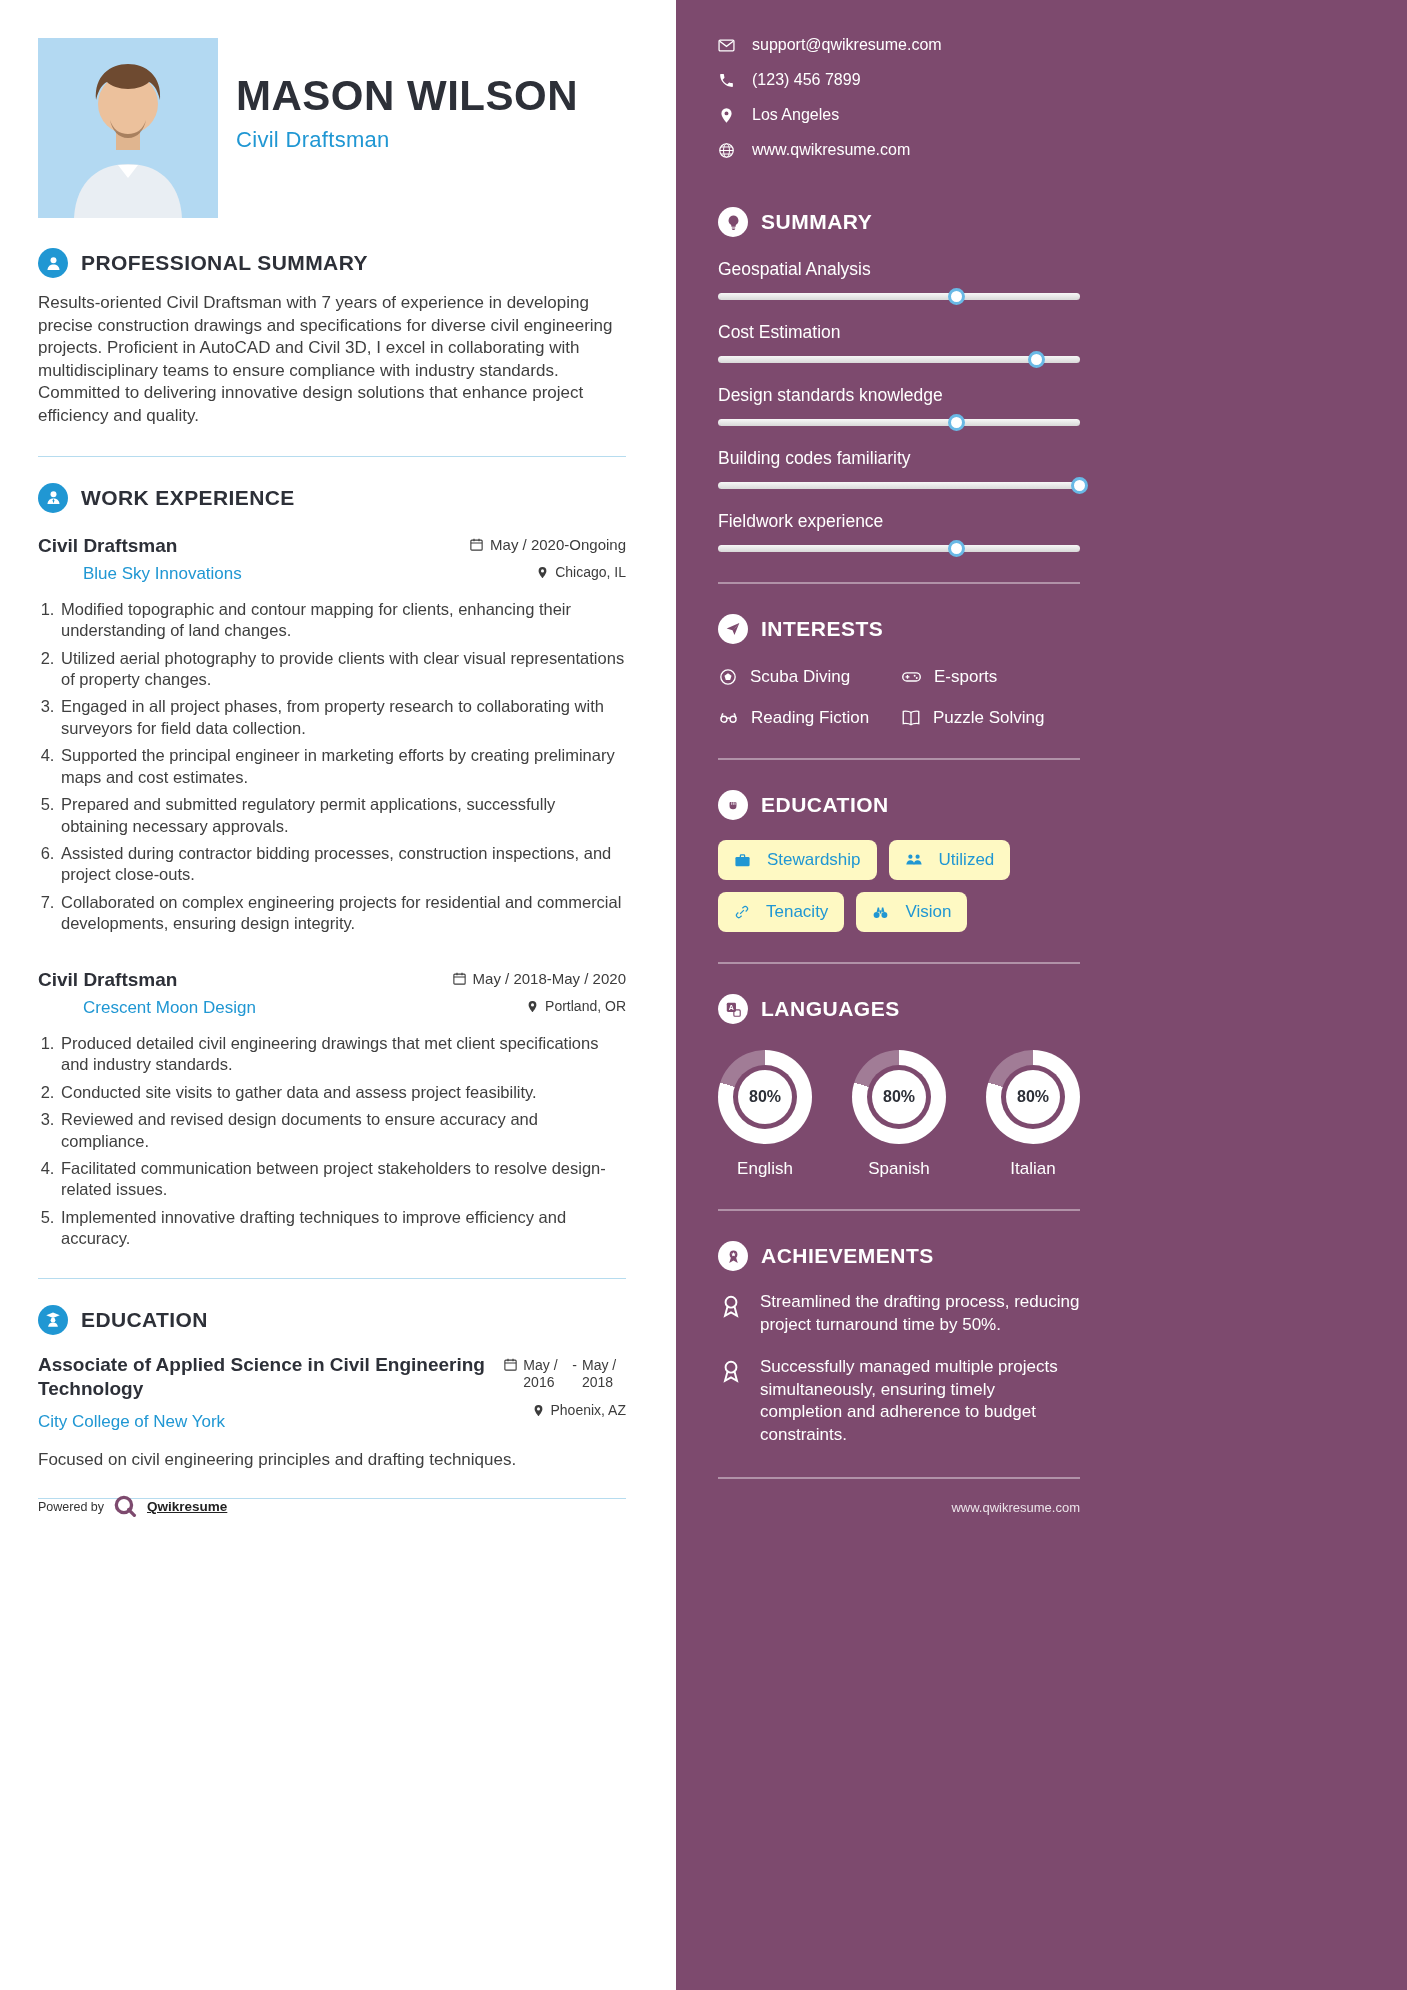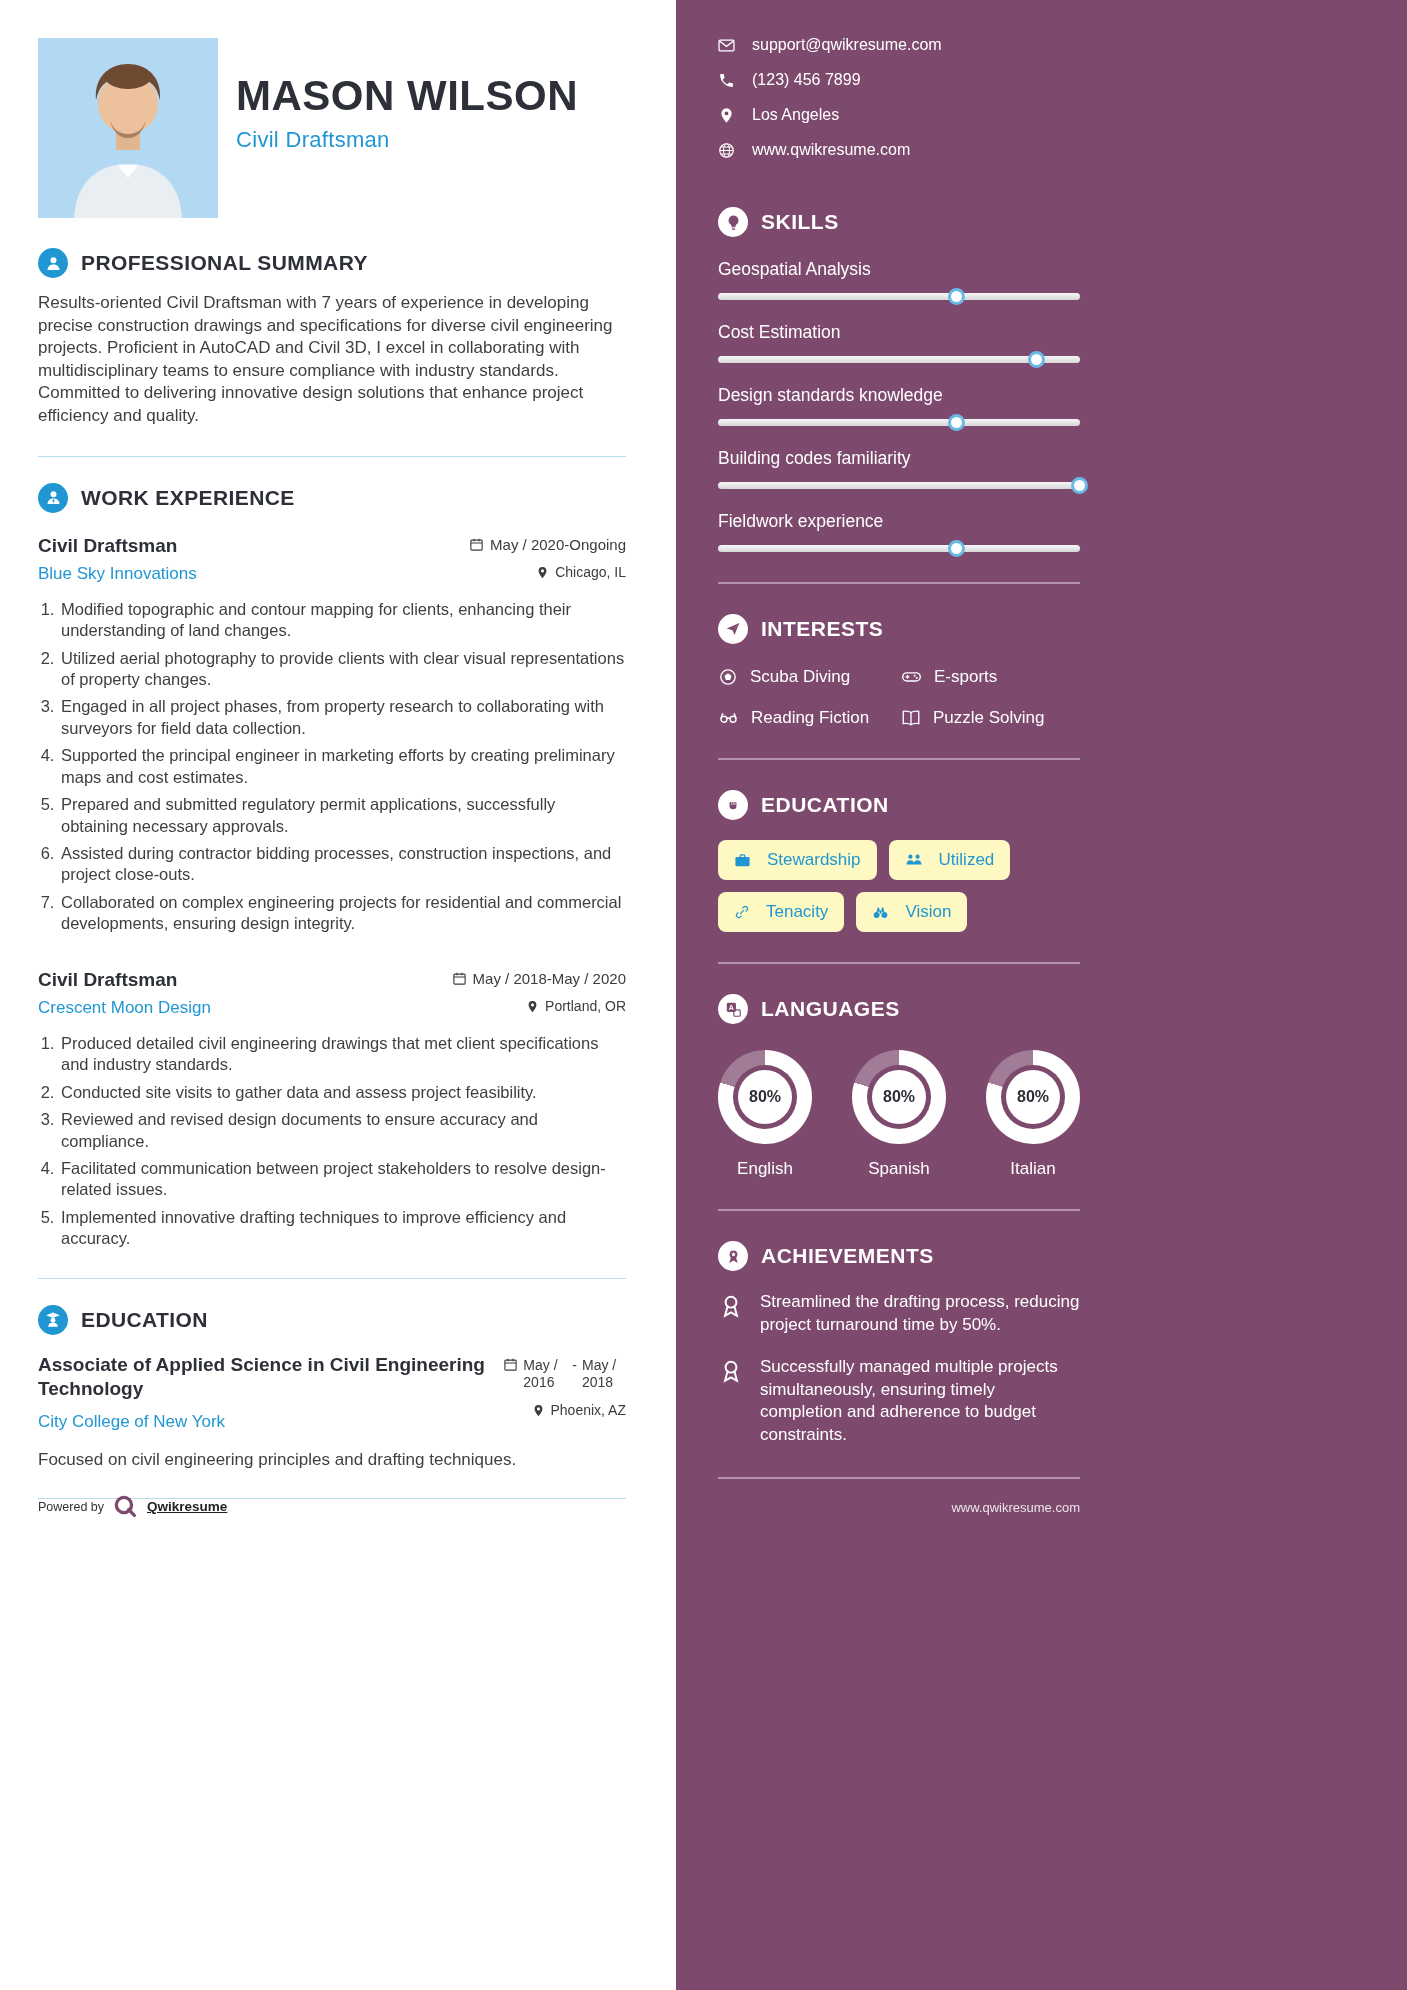--- a/index.html
+++ b/index.html
@@ -25,21 +25,21 @@
   .summary-text { margin-top:14px; font-size:17px; line-height:1.33; color:#3f3f3f; }
   hr.left-div { border:none; border-top:1px solid #b6dcef; margin:28px 0 26px 0; }
 
   .job { margin-top:22px; }
   .job + .job { margin-top:34px; }
   .job-top { display:flex; justify-content:space-between; align-items:baseline; }
   .job-title-text { font-size:19px; font-weight:bold; color:#2d3038; }
   .meta { font-size:15px; color:#3c3c3c; display:flex; align-items:center; gap:6px; }
   .meta.small { font-size:14px;align-items:center; }
   .job-mid { display:flex; justify-content:space-between; margin-top:7px; align-items:baseline; }
-  .company { font-size:17px; color:#2097d3; }
+  .company { font-size:17px; color:#2097d3;margin-left:45px; }
   .job ol { margin-top:15px; padding-left:21px; font-size:16.5px; line-height:1.3; color:#3f3f3f; }
   .job ol li, .plain-list li { margin-bottom:6px; padding-left:2px; }
 
   .edu-head { display:flex; justify-content:space-between; margin-top:18px; }
   .degree { font-size:19px; font-weight:bold; color:#2d3038; width:455px; line-height:1.3; }
   .school { font-size:17px; color:#2097d3; margin-top:10px; }
   .edu-right { display:flex; flex-direction:column; align-items:flex-end; gap:12px; padding-top:4px; }
   .edu-dates { display:flex; gap:5px; font-size:14px; color:#3c3c3c; align-items:flex-start; }
   .edu-date { width:44px; line-height:1.2; display:inline-block; }
   .edu-desc { margin-top:18px; font-size:17px; color:#3f3f3f; }
@@ -284,21 +284,21 @@
 
       <section class="skills-sec">
         <div class="sec-head side">
           <span class="sec-icon light">
             <svg viewBox="0 0 24 24" width="17" height="17">
                 <path d="M12 2a7 7 0 0 0-4 12.7c.6.5 1 1.2 1 2V18h6v-1.3c0-.8.4-1.5 1-2A7 7 0 0 0 12 2z" fill="#7d4a6e"></path>
                 <rect x="9.5" y="19" width="5" height="1.6" rx=".8" fill="#7d4a6e"></rect>
                 <rect x="10" y="21.3" width="4" height="1.4" rx=".7" fill="#7d4a6e"></rect>
               </svg>
           </span>
-          <h2>SKILLS</h2>
+          <h2>SUMMARY</h2>
         </div>
 
         <div class="skill">
           <div class="skill-name">Geospatial Analysis</div>
           <div class="track">
               <span class="thumb" style="left: calc(66% - 9px);"></span>
             </div>
         </div>
         <div class="skill">
           <div class="skill-name">Cost Estimation</div>

